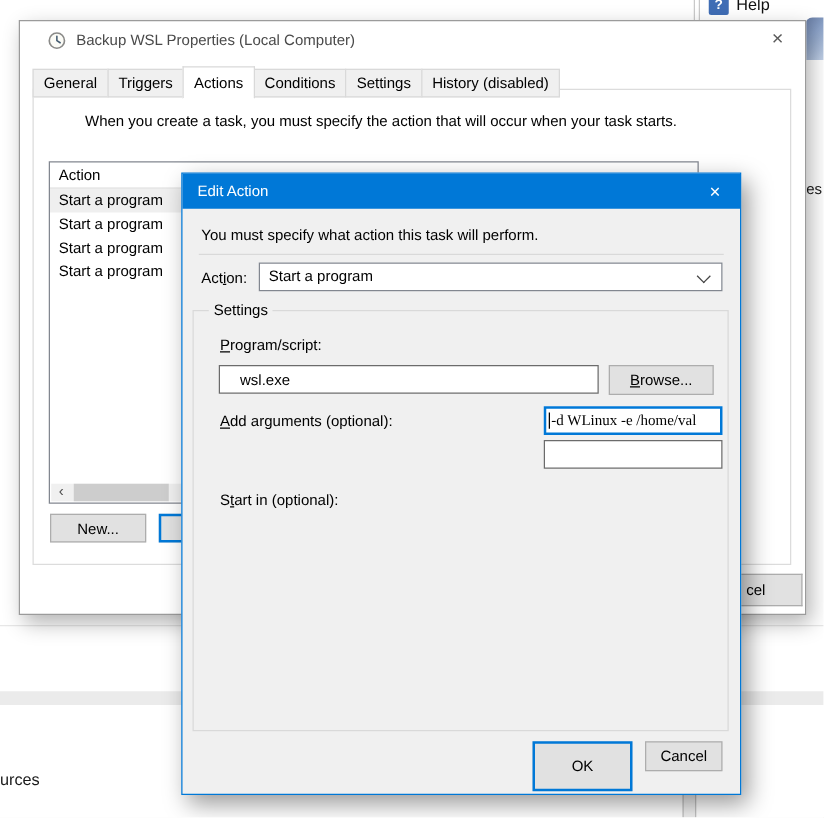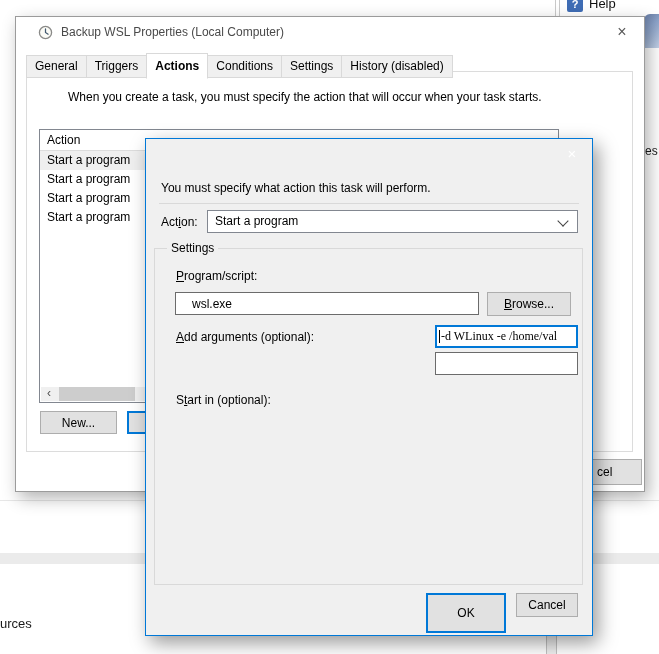--- a/index.html
+++ b/index.html
@@ -27,21 +27,21 @@
         box-shadow:4px 6px 16px rgba(0,0,0,.30);z-index:10;}
   #pwin-titlebar{left:0;top:0;width:100%;height:30px;display:flex;align-items:center;}
   #pwin-icon{margin-left:22px;width:15px;height:15px;}
   #pwin-title{margin-left:8px;color:#4a4a4a;}
   #pwin-close{right:0;top:0;width:44px;height:30px;color:#5a5a5a;font-size:16px;
               display:flex;align-items:center;justify-content:center;}
 
   
   #tabstrip{left:10px;top:36px;display:flex;align-items:flex-end;z-index:3;}
   .tab{background:#f0f0f0;border:1px solid #d9d9d9;padding:3px 8px 4px 8px;margin-right:-1px;white-space:nowrap;}
-  .tab.active{background:#fff;padding-top:5px;padding-bottom:5px;position:relative;z-index:4;margin-bottom:-1px;border-bottom:1px solid #fff;font-weight:bold;}
+  .tab.active{background:#fff;padding-top:5px;padding-bottom:5px;position:relative;z-index:4;margin-bottom:-1px;border-bottom:1px solid #fff;}
   #tabpage{left:10px;top:54px;width:605px;height:379px;border:1px solid #dcdcdc;background:#fff;z-index:1;}
 
   #pwin-desc{left:12px;top:73px;width:595px;z-index:2;margin-left:40px;}
 
   
   #actionlist{left:23px;top:112px;width:518px;height:272px;border:1px solid #828790;background:#fff;z-index:2;}
   #list-header{height:20px;line-height:20px;padding-left:7px;border-bottom:1px solid #dcdcdc;}
   .lrow{height:19px;line-height:19px;padding-left:7px;white-space:nowrap;}
   .lrow.selected{background:#efefef;}
   #list-hscroll{position:absolute;left:1px;right:1px;bottom:1px;height:14px;background:#f0f0f0;}
@@ -143,20 +143,23 @@
 
     <div class="abs btn" id="pwin-new">New...</div>
     <div class="abs" id="pwin-edit-partial"></div>
     <div class="abs" id="pwin-cancel-partial">
       <span style="margin-left:5px">cel</span>
     </div>
   </div>
 
   <div class="abs" id="dlg">
 
+    <div class="abs" id="dlg-titlebar">
+      <span id="dlg-title">Edit Action</span>
+    </div>
     <div class="abs" id="dlg-close">×</div>
 
     <div class="abs" id="dlg-instr">You must specify what action this task will perform.</div>
     <div class="abs" id="dlg-sep"></div>
 
     <div class="abs" id="dlg-action-label">Act<u>i</u>on:</div>
     <div class="abs" id="dlg-combo">
       <span>Start a program</span>
       <span id="combo-chevron"></span>
     </div>

